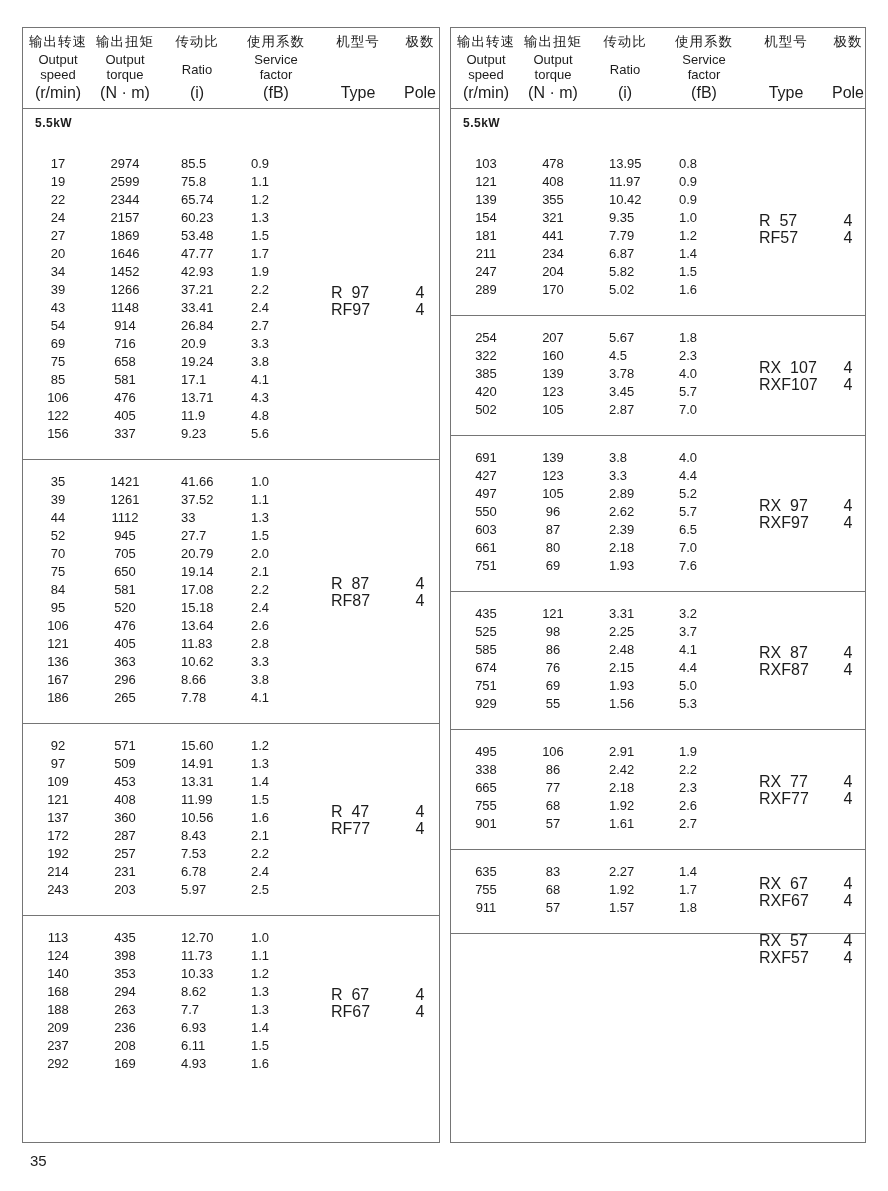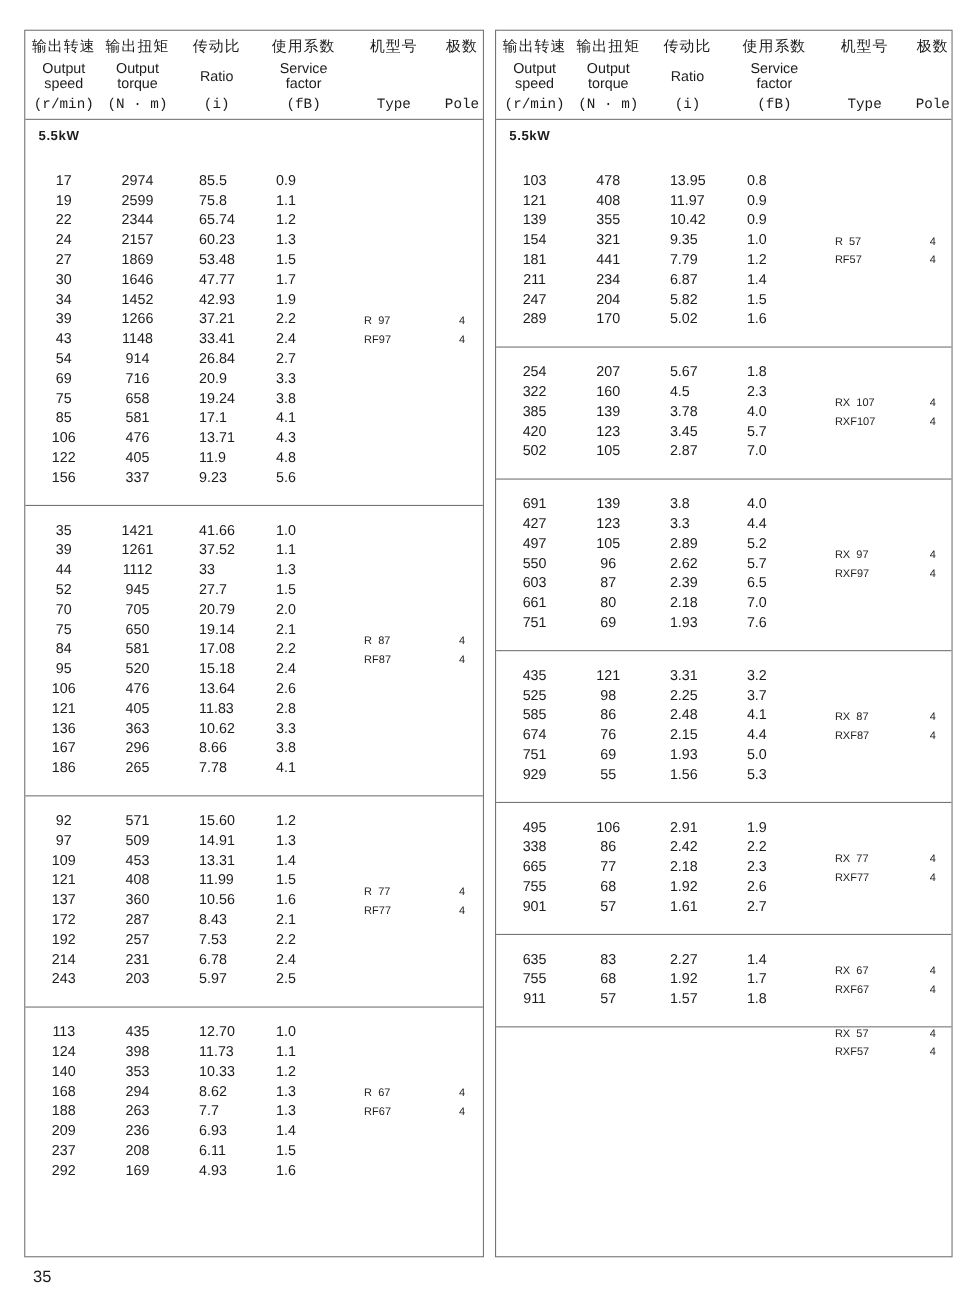--- a/index.html
+++ b/index.html
@@ -16,39 +16,39 @@
   .half.left{width:418px;}
   .half.right{width:416px;}
   .thead{
     display:grid;grid-template-columns:70px 64px 80px 78px 86px 38px;
     border-bottom:1px solid #757575;height:81px;box-sizing:border-box;
     padding:5px 0 6px 0;
   }
   .hcell{display:flex;flex-direction:column;justify-content:space-between;align-items:center;text-align:center;}
   .hcell .zh{font-size:13.5px;letter-spacing:1px;white-space:nowrap;}
   .hcell .en{font-size:13px;line-height:14.5px;}
-  .hcell .unit{font-size:13px;white-space:nowrap;font-family:Liberation Mono, monospace;}
+  .hcell .unit{font-size:16px;white-space:nowrap;}
   .hcell.c2 .en,.hcell.c4 .en,.hcell.c5 .en{flex:1;margin-top:12px;}
   .sec-title{
     font-size:12px;font-weight:bold;padding:7px 0 5px 12px;height:21px;
     letter-spacing:0.5px;
   }
   .group{position:relative;padding:13px 0 16px 0;}
   .group + .group{border-top:1px solid #757575;}
   .rows{display:grid;grid-template-columns:70px 64px 80px 78px;}
   .cell{font-size:13px;line-height:18px;white-space:nowrap;}
   .c-speed{text-align:center;}
   .c-torque{text-align:center;}
   .c-ratio{padding-left:24px;}
   .c-fb{padding-left:14px;}
   .typeblock{
     position:absolute;left:292px;top:50%;transform:translateY(-50%);
     display:flex;flex-direction:column;
   }
-  .typeline{display:flex;line-height:17.5px;font-size:10px;}
+  .typeline{display:flex;line-height:17.5px;font-size:16px;}
   .tname{width:70px;padding-left:16px;white-space:pre;}
   .tpole{width:38px;text-align:center;}
   .pageno{position:absolute;left:30px;top:1152px;font-size:15px;}
 </style>
 </head>
 <body>
 
 <div class="doc">
   <div class="half left">
     <div class="thead">
@@ -100,21 +100,21 @@
             <div class="cell c-ratio">65.74</div>
             <div class="cell c-fb">1.2</div>
             <div class="cell c-speed">24</div>
             <div class="cell c-torque">2157</div>
             <div class="cell c-ratio">60.23</div>
             <div class="cell c-fb">1.3</div>
             <div class="cell c-speed">27</div>
             <div class="cell c-torque">1869</div>
             <div class="cell c-ratio">53.48</div>
             <div class="cell c-fb">1.5</div>
-            <div class="cell c-speed">30</div>
+            <div class="cell c-speed">20</div>
             <div class="cell c-torque">1646</div>
             <div class="cell c-ratio">47.77</div>
             <div class="cell c-fb">1.7</div>
             <div class="cell c-speed">34</div>
             <div class="cell c-torque">1452</div>
             <div class="cell c-ratio">42.93</div>
             <div class="cell c-fb">1.9</div>
             <div class="cell c-speed">39</div>
             <div class="cell c-torque">1266</div>
             <div class="cell c-ratio">37.21</div>
@@ -263,21 +263,21 @@
             <div class="cell c-torque">231</div>
             <div class="cell c-ratio">6.78</div>
             <div class="cell c-fb">2.4</div>
             <div class="cell c-speed">243</div>
             <div class="cell c-torque">203</div>
             <div class="cell c-ratio">5.97</div>
             <div class="cell c-fb">2.5</div>
           </div>
           <div class="typeblock">
             <div class="typeline">
-              <span class="tname">R  77</span>
+              <span class="tname">R  47</span>
               <span class="tpole">4</span>
             </div>
             <div class="typeline">
               <span class="tname">RF77</span>
               <span class="tpole">4</span>
             </div>
           </div>
         </div>
         <div class="group">
           <div class="rows">

